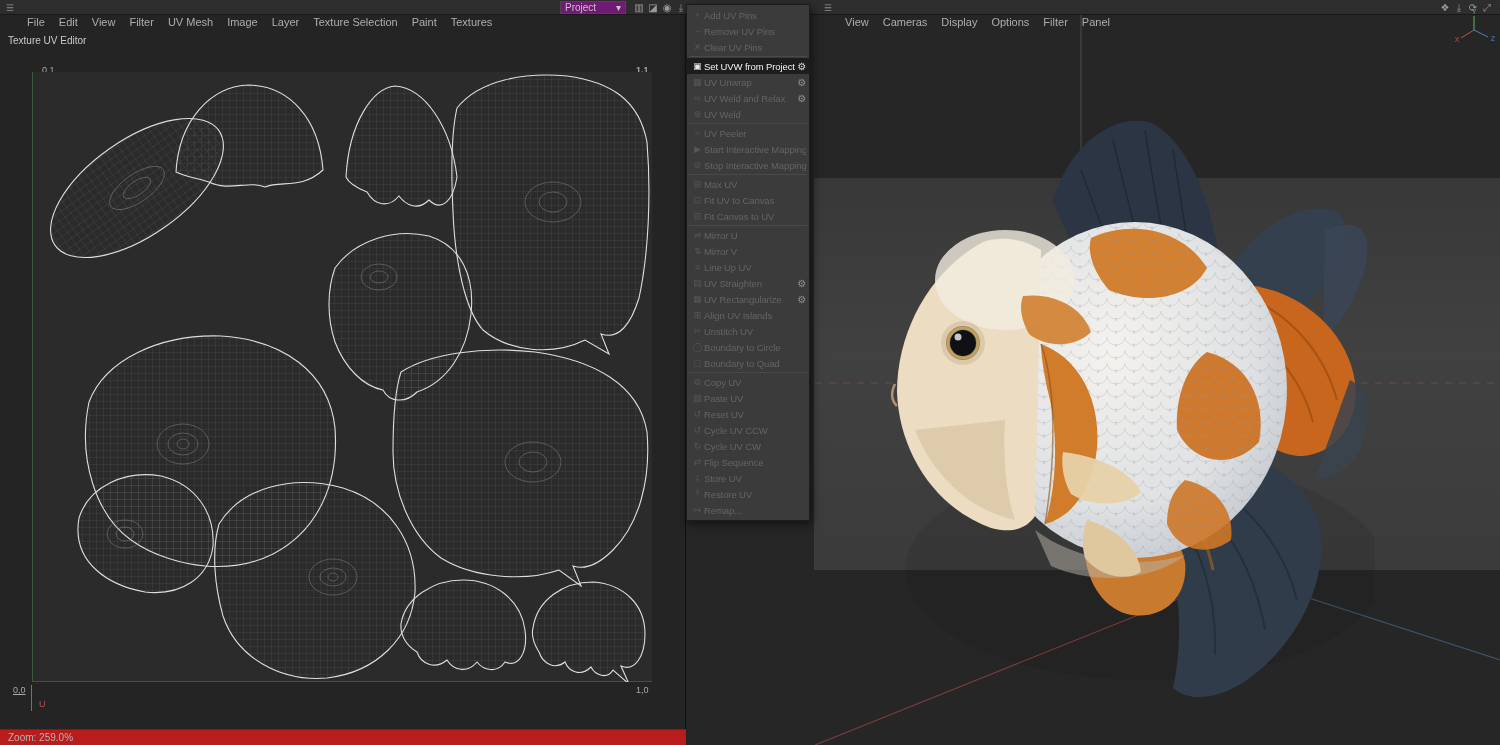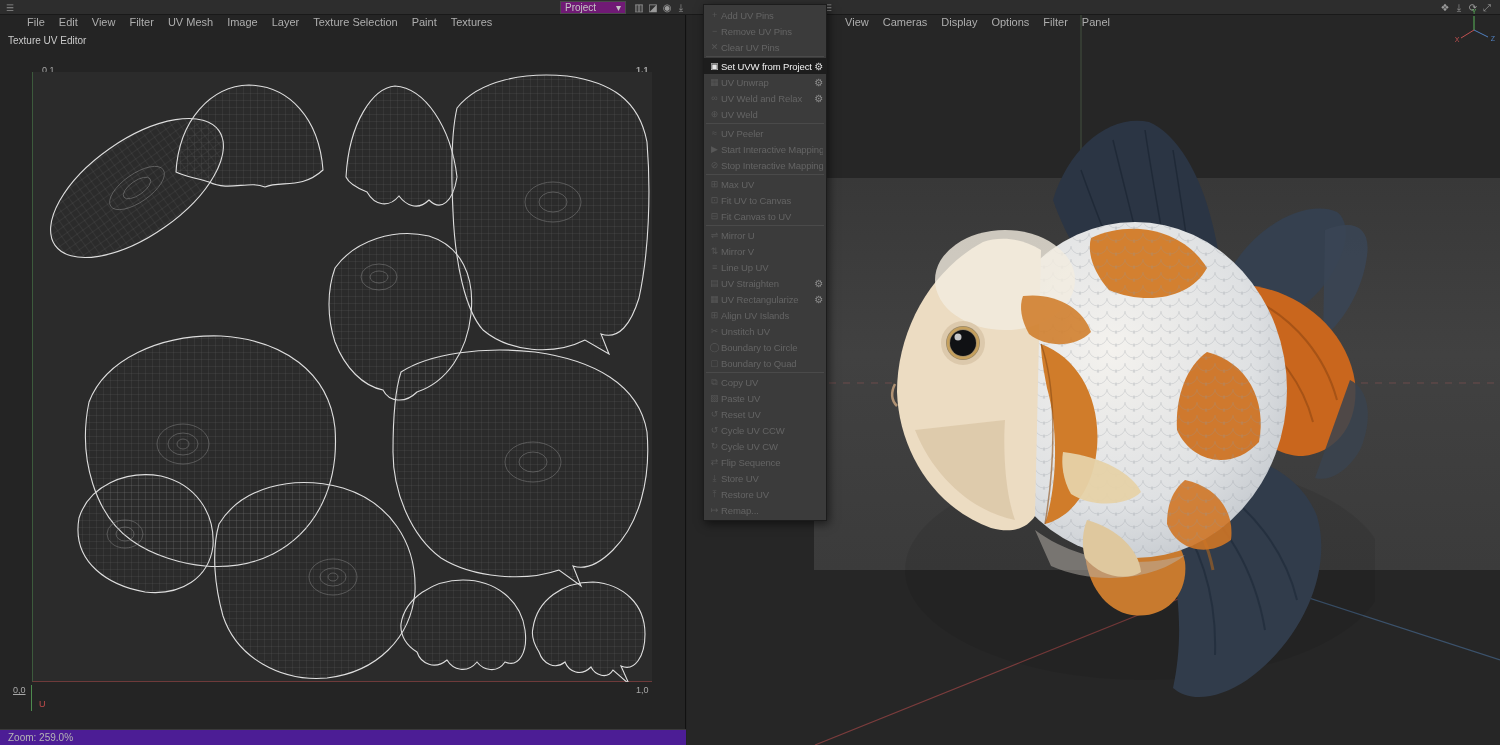--- a/index.html
+++ b/index.html
@@ -20,27 +20,27 @@
 
   
   .uv-area { position:absolute; left:0; top:15px; width:686px; height:714px; background:#242424;
              border-right:1px solid #111; }
   .panel-title { position:absolute; left:8px; top:4px; font-size:10px; color:#cacaca;margin-top:16px; }
   .uv-canvas { position:absolute; left:32px; top:57px; width:620px; height:610px; background:#2b2b2b;
                border-left:1px solid #3c5a3c; border-bottom:1px solid #6e3a3a; }
   .cl { position:absolute; font-size:9px; color:#a8a8a8; }
   .axis-v-line { position:absolute; left:31px; top:670px; width:1px; height:26px; background:#4e8a4e; }
   .axis-u-label { position:absolute; left:39px; top:684px; font-size:9px; color:#c34c4c; }
-  .statusbar { position:absolute; left:0; top:729px; width:686px; height:16px; background:#4c1d95;
+  .statusbar { position:absolute; left:0; top:729px; width:686px; height:16px; background:#b91c1c;
                border-top:1px solid #3a3a3a; display:flex; align-items:center; padding-left:8px;
                font-size:10px; color:#b5b5b5; z-index:5; }
 
   
   .cm { position:absolute; left:686px; top:4px; width:124px; background:#3b3b3b;
-        border:1px solid #1c1c1c; box-shadow:2px 3px 9px rgba(0,0,0,.55); z-index:50; padding:2px 0;margin-left:17px; }
+        border:1px solid #1c1c1c; box-shadow:2px 3px 9px rgba(0,0,0,.55); z-index:50; padding:2px 0; }
   .cm-row { height:16px; display:flex; align-items:center; padding:0 3px 0 4px; font-size:9.5px;
             color:#646464; letter-spacing:-0.1px; }
   .cm-ic { width:13px; flex:none; text-align:center; font-size:9px; color:#575757; }
   .cm-label { flex:1; white-space:nowrap; overflow:hidden; }
   .cm-gear { flex:none; font-size:10px; color:#8f8f8f; margin-left:2px; }
   .cm-row.selected { background:#1d1d1d; color:#f2f2f2; }
   .cm-row.selected .cm-ic { color:#e6e6e6; }
   .cm-row.selected .cm-gear { color:#dedede; }
   .cm-sep { height:1px; background:#272727; border-bottom:1px solid #4a4a4a; margin:1px 2px; }
 

